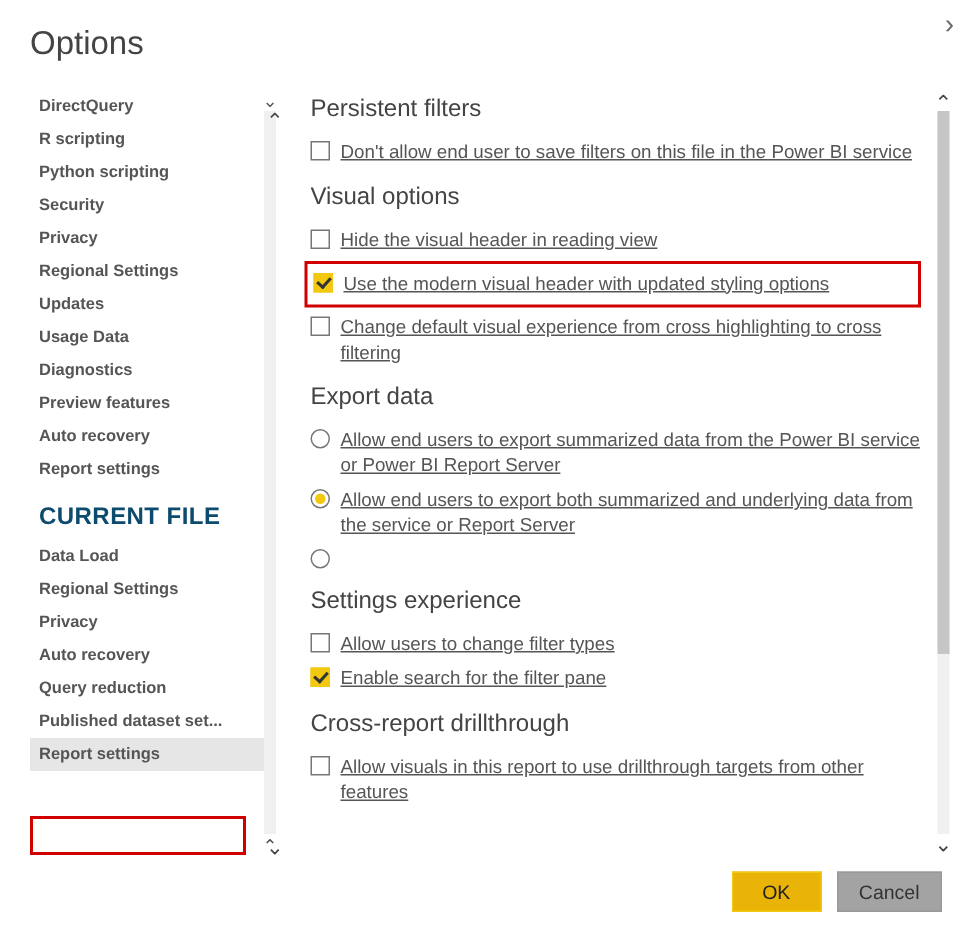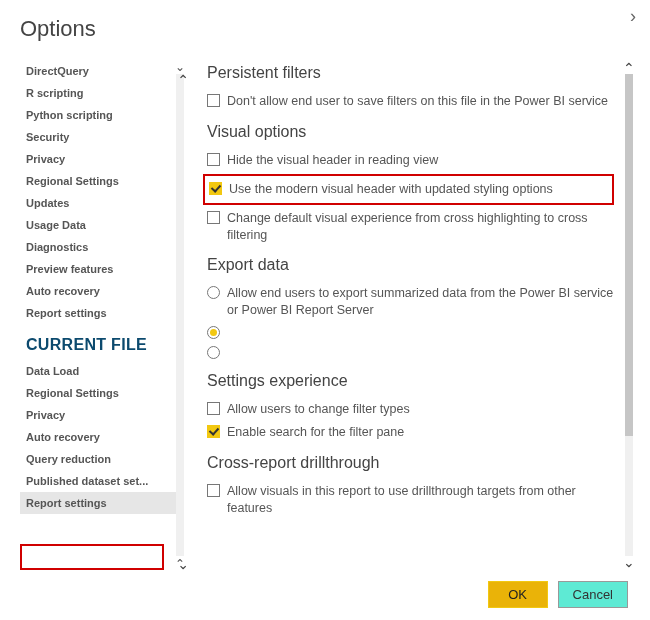--- a/index.html
+++ b/index.html
@@ -180,41 +180,42 @@
     width: 7px;
     height: 7px;
     background: #f2c811;
     border-radius: 50%;
     border: none;
     transform: none;
   }
   .opt-label {
     flex: 1;
     padding-right: 16px;
+    text-decoration: underline;
   }
   .redbox-main {
     border: 2px solid #d00000;
     padding: 2px 4px;
     margin: 2px 16px 2px -4px;
   }
   .footer {
     position: absolute;
     bottom: 12px;
     right: 22px;
     display: flex;
     gap: 10px;
   }
   .btn {
     min-width: 60px;
     padding: 5px 14px;
     font-size: 13px;
     text-align: center;
     cursor: pointer;
     border: 1px solid #999;
-    background: #5eead4;
+    background: #a3a3a3;
     color: #333;
   }
   .btn.primary {
     background: #eab308;
     border-color: #f2c811;
     color: #222;
   }
 </style>
 </head>
 <body>
@@ -291,20 +292,21 @@
       </div>
 
       <div class="sect">
         <div class="sect-title">Export data</div>
         <div class="opt">
           <div class="ctrl radio"></div>
           <div class="opt-label">Allow end users to export summarized data from the Power BI service or Power BI Report Server</div>
         </div>
         <div class="opt">
           <div class="ctrl radio checked"></div>
+          <div class="opt-label">Allow end users to export both summarized and underlying data from the service or Report Server</div>
         </div>
         <div class="opt">
           <div class="ctrl radio"></div>
         </div>
       </div>
 
       <div class="sect">
         <div class="sect-title">Settings experience</div>
         <div class="opt">
           <div class="ctrl"></div>

